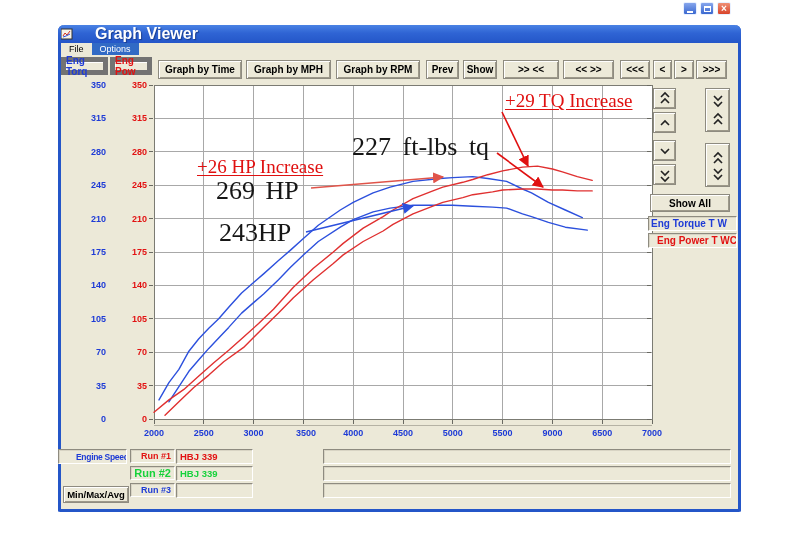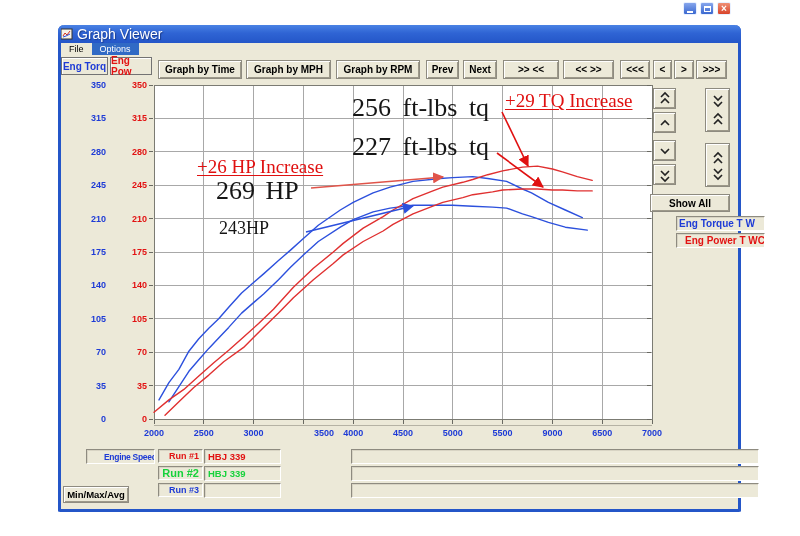--- a/index.html
+++ b/index.html
@@ -6,39 +6,39 @@
   *{box-sizing:border-box;}
   .stage{position:relative;width:800px;height:536px;background:#ffffff;overflow:hidden;
          font-family:"Liberation Sans","DejaVu Sans",sans-serif;}
   .abs{position:absolute;}
   
   .window{left:58px;top:25px;width:683px;height:487px;background:#ece9d8;
           border:3px solid #2456c8;border-top:none;border-radius:6px 6px 2px 2px;}
   .titlebar{left:58px;top:25px;width:683px;height:18px;border-radius:6px 6px 0 0;
             background:linear-gradient(180deg,#4a82e4 0%,#2f64d4 45%,#2456c8 100%);
             display:flex;align-items:center;padding:0 3px;}
-  .titletxt{color:#fff;font-size:14px;font-weight:normal;margin-left:4px;
+  .titletxt{color:#fff;font-size:16px;font-weight:bold;margin-left:22px;
             text-shadow:1px 1px 1px #1a3c8c;}
   .winbtn{position:absolute;top:2px;width:14px;height:13px;border:1px solid #e8f0ff;
           border-radius:2px;display:flex;align-items:center;justify-content:center;
           background:linear-gradient(180deg,#87a6ec,#3a68d0);}
   .winbtn.close{background:linear-gradient(180deg,#ef9076,#d8442a);color:#fff;
           font-size:10px;font-weight:bold;line-height:10px;}
   .menubar{left:61px;top:43px;width:677px;height:12px;display:flex;align-items:center;}
   .menuitem{font-size:9px;color:#000;padding:1px 8px;}
   .menuitem.sel{background:#316ac5;color:#fff;}
   
   .btn3d{background:#ece9d8;border:1px solid #8e8b80;
          box-shadow:inset 1px 1px 0 #ffffff, inset -1px -1px 0 #9d998a;
          font-weight:bold;font-size:10px;color:#000;display:flex;align-items:center;
          justify-content:center;font-family:"Liberation Sans","DejaVu Sans",sans-serif;
          padding:0;cursor:default;}
   .sunken{background:#ece9d8;border:1px solid;border-color:#8e8b80 #ffffff #ffffff #8e8b80;
-          box-shadow:inset 1px 1px 0 #d8d4c4;margin-left:28px;}
-  .hdrbox{background:#ece9d8;border:1px solid #737373;box-shadow:inset 1px 1px 0 #fff;
+          box-shadow:inset 1px 1px 0 #d8d4c4;}
+  .hdrbox{background:#ece9d8;border:5px solid #737373;box-shadow:inset 1px 1px 0 #fff;
           display:flex;align-items:center;justify-content:center;font-weight:bold;font-size:10px;}
   .ticklabel{position:absolute;font-size:9px;font-weight:bold;line-height:10px;}
   .annot{position:absolute;font-family:"Liberation Serif","DejaVu Serif",serif;color:#161616;
          white-space:nowrap;}
   .annot.red{text-decoration:underline;text-underline-offset:2px;}
   svg{display:block;}
 </style>
 </head>
 <body>
 
@@ -70,21 +70,21 @@
   </div>
 
   <div class="abs hdrbox" style="left:61px;top:57px;width:47px;height:18px;color:#1e3bd6;">Eng Torq</div>
   <div class="abs hdrbox" style="left:110px;top:57px;width:42px;height:18px;color:#e21212;">Eng Pow</div>
 
   <div id="toolbar">
       <button class="abs btn3d" style="left: 158px; top: 60px; width: 84px; height: 19px;">Graph by Time</button>
       <button class="abs btn3d" style="left: 246px; top: 60px; width: 85px; height: 19px;">Graph by MPH</button>
       <button class="abs btn3d" style="left: 336px; top: 60px; width: 84px; height: 19px;">Graph by RPM</button>
       <button class="abs btn3d" style="left: 426px; top: 60px; width: 33px; height: 19px;">Prev</button>
-      <button class="abs btn3d" style="left: 463px; top: 60px; width: 34px; height: 19px;">Next</button>
+      <button class="abs btn3d" style="left: 463px; top: 60px; width: 34px; height: 19px;">Show</button>
       <button class="abs btn3d" style="left: 503px; top: 60px; width: 56px; height: 19px;">&gt;&gt; &lt;&lt;</button>
       <button class="abs btn3d" style="left: 563px; top: 60px; width: 51px; height: 19px;">&lt;&lt; &gt;&gt;</button>
       <button class="abs btn3d" style="left: 620px; top: 60px; width: 30px; height: 19px;">&lt;&lt;&lt;</button>
       <button class="abs btn3d" style="left: 653px; top: 60px; width: 19px; height: 19px;">&lt;</button>
       <button class="abs btn3d" style="left: 674px; top: 60px; width: 20px; height: 19px;">&gt;</button>
       <button class="abs btn3d" style="left: 696px; top: 60px; width: 31px; height: 19px;">&gt;&gt;&gt;</button>
     </div>
 
   <div id="ylabels">
       <div class="ticklabel" style="left: 74px; top: 80px; width: 32px; text-align: right; color: rgb(30, 59, 214);">350</div>
@@ -107,21 +107,21 @@
       <div class="ticklabel" style="left: 115px; top: 347.2px; width: 32px; text-align: right; color: rgb(226, 18, 18);">70</div>
       <div class="ticklabel" style="left: 74px; top: 380.6px; width: 32px; text-align: right; color: rgb(30, 59, 214);">35</div>
       <div class="ticklabel" style="left: 115px; top: 380.6px; width: 32px; text-align: right; color: rgb(226, 18, 18);">35</div>
       <div class="ticklabel" style="left: 74px; top: 414px; width: 32px; text-align: right; color: rgb(30, 59, 214);">0</div>
       <div class="ticklabel" style="left: 115px; top: 414px; width: 32px; text-align: right; color: rgb(226, 18, 18);">0</div>
     </div>
   <div id="xlabels">
       <div class="ticklabel" style="left: 132px; top: 428px; width: 44px; text-align: center; color: rgb(30, 59, 214);">2000</div>
       <div class="ticklabel" style="left: 181.8px; top: 428px; width: 44px; text-align: center; color: rgb(30, 59, 214);">2500</div>
       <div class="ticklabel" style="left: 231.6px; top: 428px; width: 44px; text-align: center; color: rgb(30, 59, 214);">3000</div>
-      <div class="ticklabel" style="left: 290px; top: 428px; width: 44px; text-align: right; color: rgb(30, 59, 214);">3500</div>
+      <div class="ticklabel" style="left: 296px; top: 428px; width: 44px; text-align: left; color: rgb(30, 59, 214);">3500</div>
       <div class="ticklabel" style="left: 331.2px; top: 428px; width: 44px; text-align: center; color: rgb(30, 59, 214);">4000</div>
       <div class="ticklabel" style="left: 381px; top: 428px; width: 44px; text-align: center; color: rgb(30, 59, 214);">4500</div>
       <div class="ticklabel" style="left: 430.8px; top: 428px; width: 44px; text-align: center; color: rgb(30, 59, 214);">5000</div>
       <div class="ticklabel" style="left: 480.6px; top: 428px; width: 44px; text-align: center; color: rgb(30, 59, 214);">5500</div>
       <div class="ticklabel" style="left: 530.4px; top: 428px; width: 44px; text-align: center; color: rgb(30, 59, 214);">9000</div>
       <div class="ticklabel" style="left: 580.2px; top: 428px; width: 44px; text-align: center; color: rgb(30, 59, 214);">6500</div>
       <div class="ticklabel" style="left: 630px; top: 428px; width: 44px; text-align: center; color: rgb(30, 59, 214);">7000</div>
     </div>
 
   <svg id="chart-svg" class="abs" style="left:0;top:0;" width="800" height="536">
@@ -199,26 +199,25 @@
         <polyline points="165.0,415.2 178.9,401.8 193.8,387.5 208.8,375.1 223.7,361.7 243.6,347.4 263.6,327.4 278.5,313.1 293.4,297.8 313.4,279.7 333.3,263.5 343.2,254.9 363.2,241.5 383.1,231.0 393.0,224.3 413.0,213.8 432.9,206.2 442.8,202.4 462.8,197.6 472.7,194.7 492.6,191.9 502.6,190.0 522.5,189.0 537.5,189.0 552.4,190.0 562.4,190.0 577.3,190.9 592.2,190.9" fill="none" stroke="#e03030" stroke-width="1.4" stroke-linejoin="round" stroke-linecap="round"></polyline>
       </g>
     <g id="g-arrows">
         <line x1="502" y1="112" x2="528" y2="166" stroke="#e01010" stroke-width="1.6" marker-end="url(#arr-red)"></line>
         <line x1="497" y1="153" x2="543" y2="187" stroke="#e01010" stroke-width="1.6" marker-end="url(#arr-red)"></line>
         <line x1="311" y1="188" x2="443" y2="177" stroke="#e0544a" stroke-width="1.6" marker-end="url(#arr-pink)"></line>
         <line x1="306" y1="232" x2="413" y2="206" stroke="#2c50dd" stroke-width="1.6" marker-end="url(#arr-blue)"></line>
       </g>
   </svg>
 
-  <div class="annot" style="left:352px;top:93px;font-size:26px;word-spacing:5px;">256 ft-lbs tq</div>
   <div class="annot" style="left:352px;top:132px;font-size:26px;word-spacing:5px;">227 ft-lbs tq</div>
   <div class="annot red" style="left:505px;top:90px;font-size:19px;color:#e01010;">+29 TQ Increase</div>
   <div class="annot red" style="left:197px;top:156px;font-size:19px;color:#e01010;">+26 HP Increase</div>
   <div class="annot" style="left:216px;top:176px;font-size:26px;word-spacing:4px;">269 HP</div>
-  <div class="annot" style="left:219px;top:218px;font-size:18px;">243HP</div>
+  <div class="annot" style="left:219px;top:218px;font-size:26px;">243HP</div>
 
   <div id="rightpanel">
     <button class="abs btn3d" style="left:650px;top:194px;width:80px;height:18px;">Show All</button>
     <div class="abs sunken" style="left:648px;top:216px;width:89px;height:15px;font-size:10px;font-weight:bold;
          color:#1e3bd6;display:flex;align-items:center;padding-left:2px;white-space:nowrap;overflow:hidden;">Eng Torque T W</div>
     <div class="abs sunken" style="left:648px;top:233px;width:89px;height:15px;font-size:10px;font-weight:bold;
          color:#e21212;display:flex;align-items:center;padding-left:8px;white-space:nowrap;overflow:hidden;">Eng Power T WC</div>
   <button class="abs btn3d" style="left: 653px; top: 88px; width: 23px; height: 21px;">
         <svg width="12" height="16">
           <polyline points="2,6 6,2 10,6" fill="none" stroke="#222" stroke-width="1.6"></polyline>

